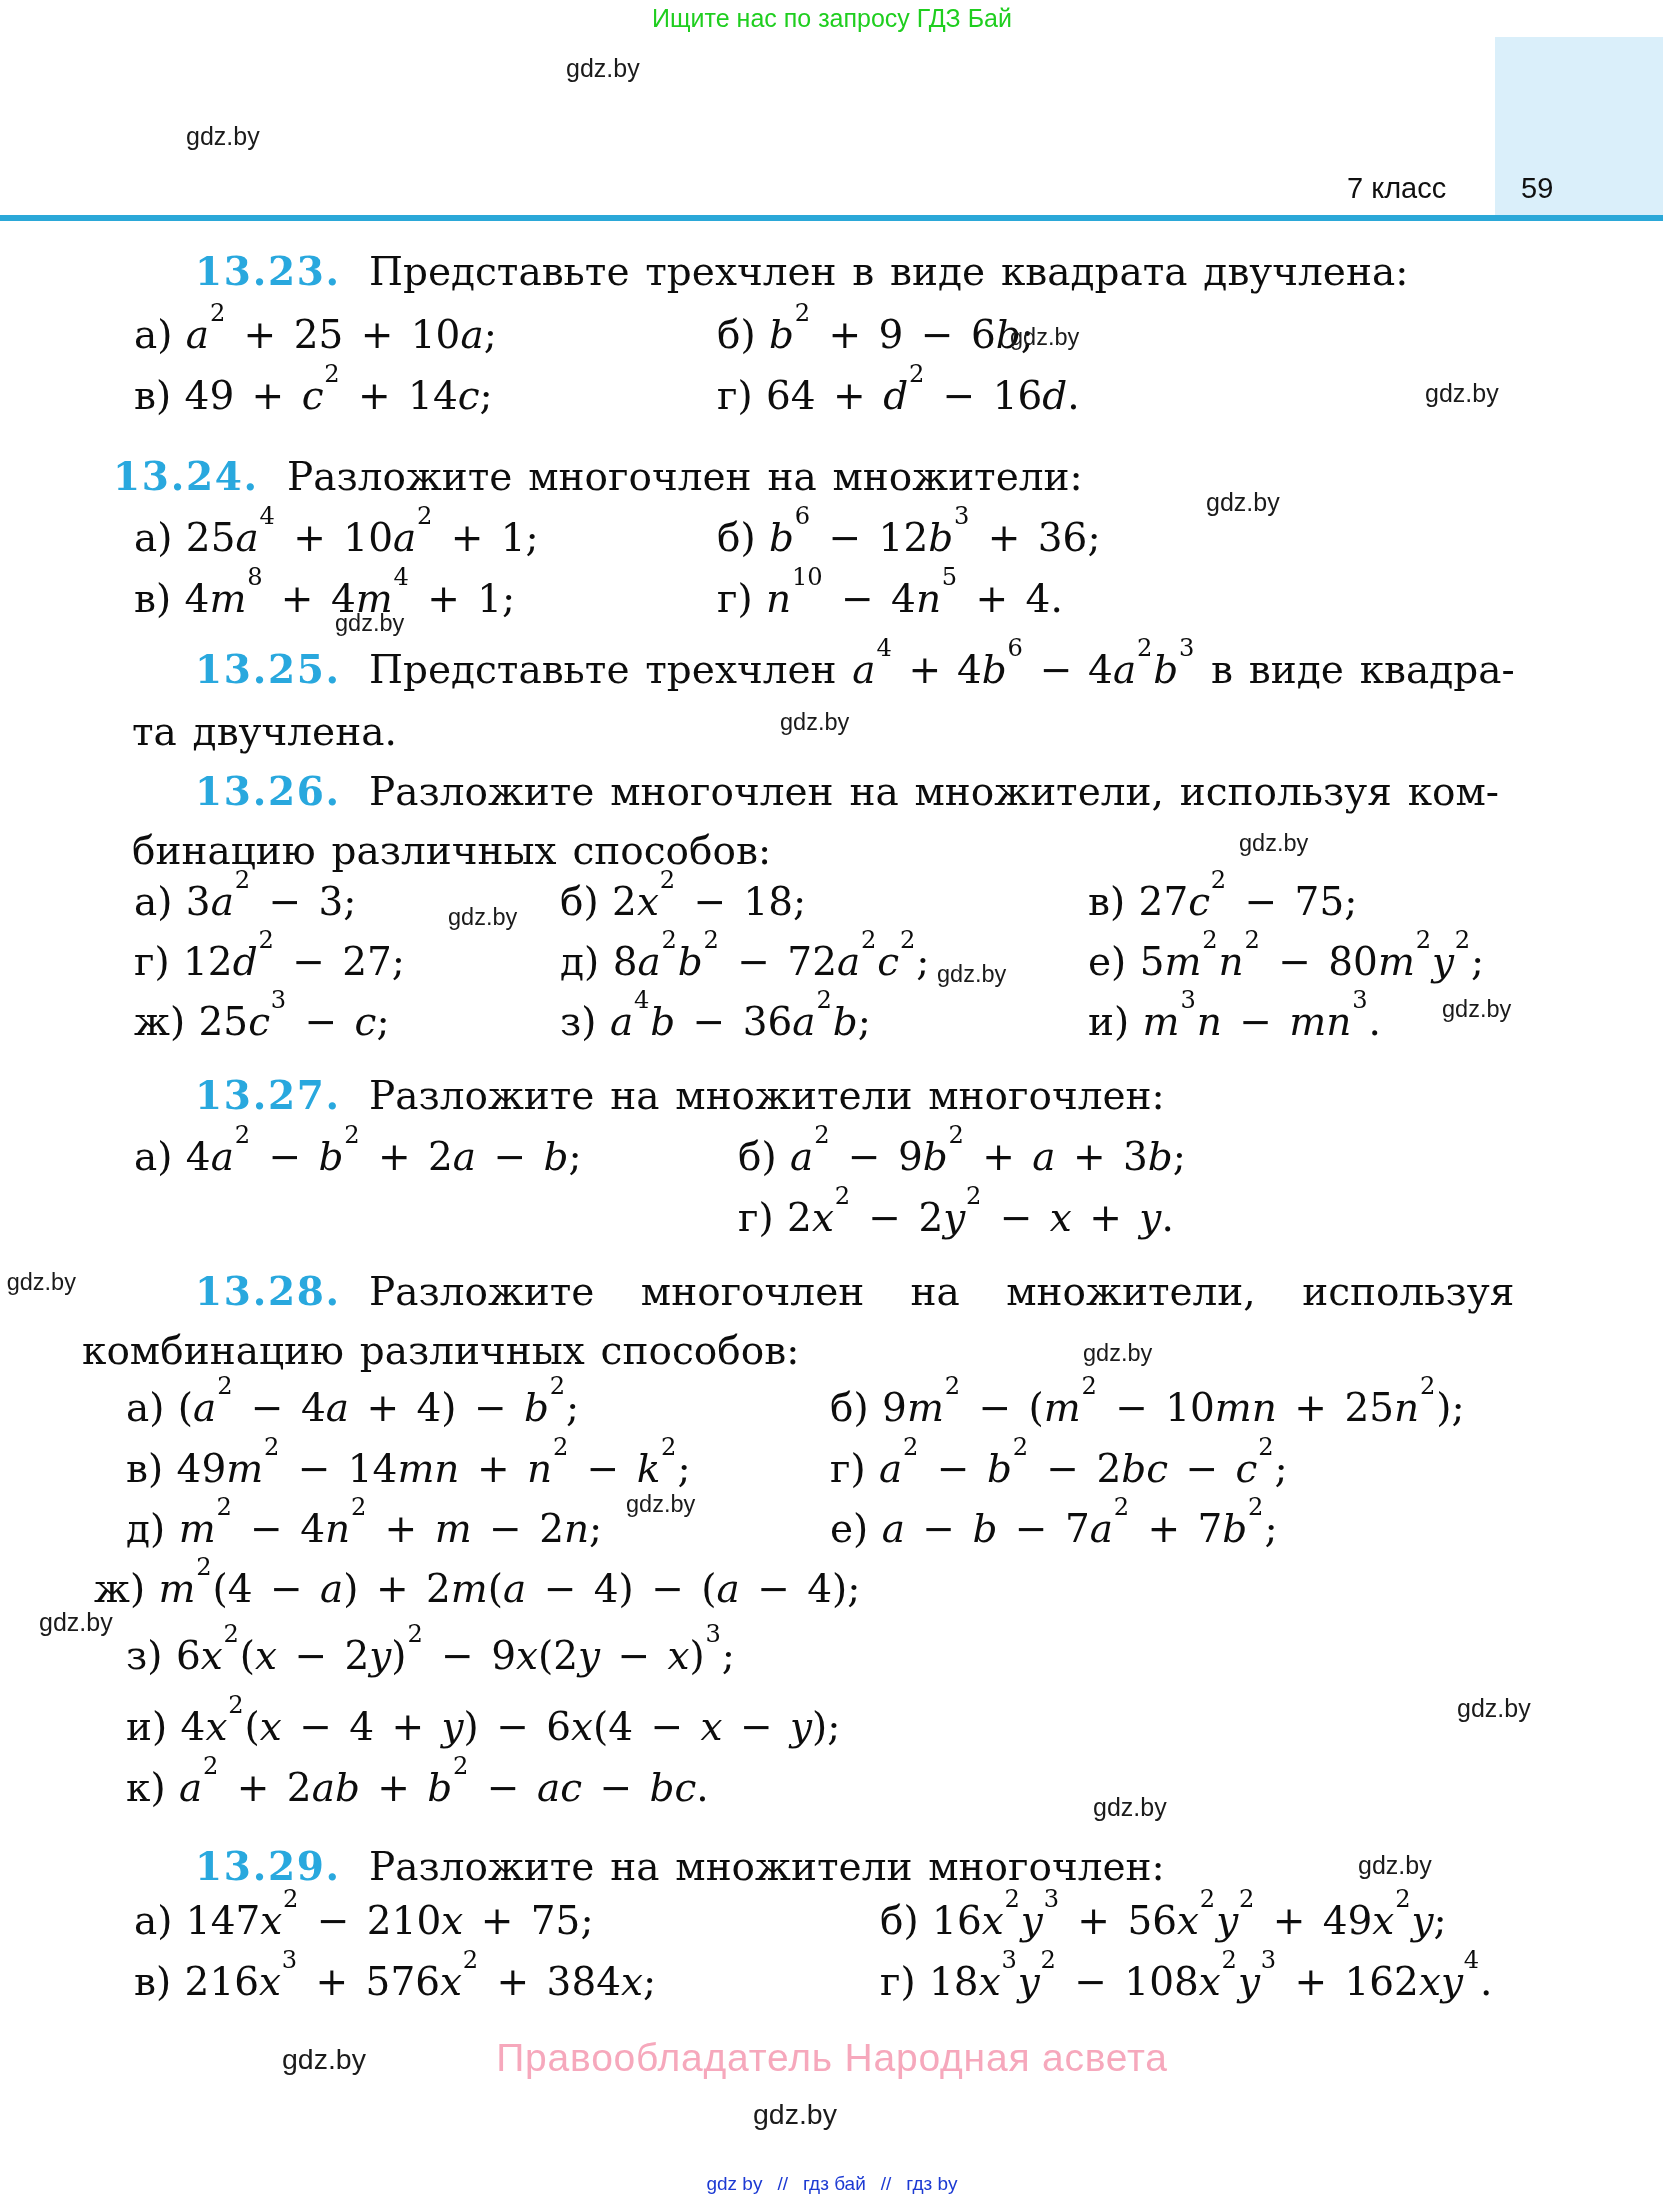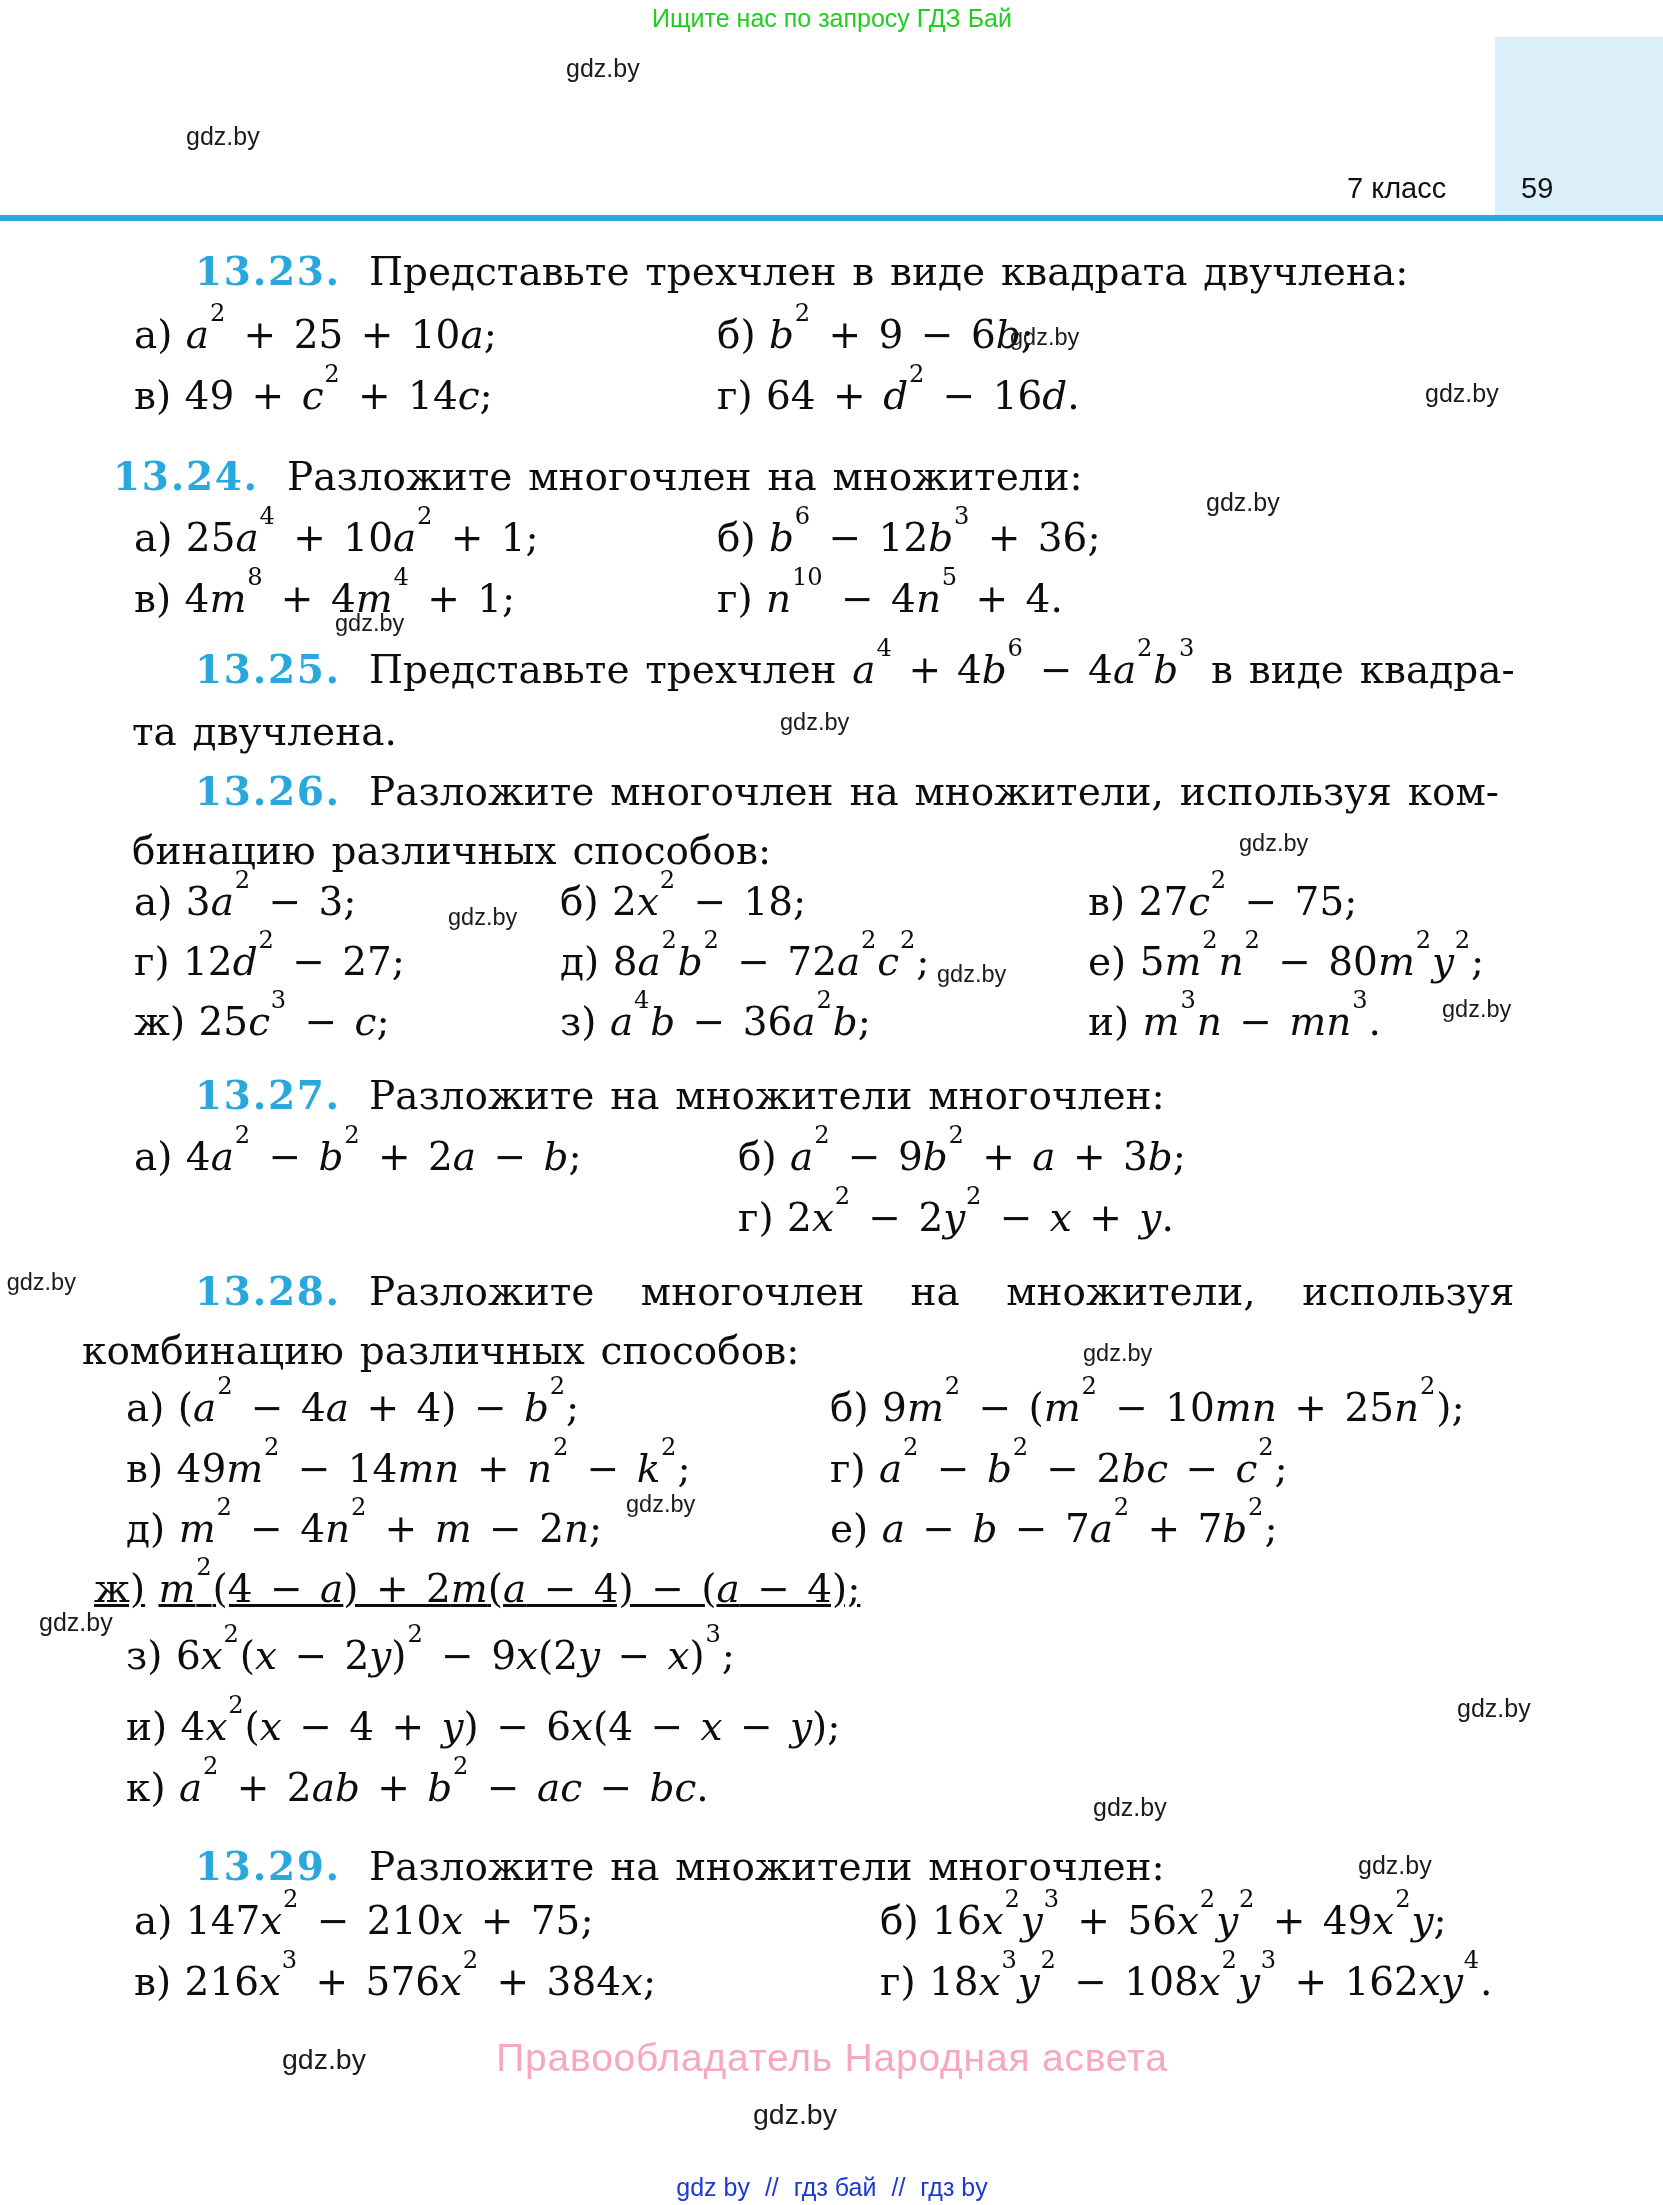--- a/index.html
+++ b/index.html
@@ -45,21 +45,21 @@
   .item i,.title-line i{font-style:italic;}
   sup{font-size:62%;line-height:0;position:relative;top:-0.52em;left:0.8px;margin-right:1.7px;}
   #copyright{
     position:absolute;top:2036px;left:0;width:100%;text-align:center;
     font-size:39px;letter-spacing:0.8px;color:var(--footer-pink,#f6a8bc);
     font-family:"Liberation Sans","DejaVu Sans",sans-serif;
     text-shadow:0 0 5px #ffffff;
   }
   #links{
     position:absolute;top:2173px;left:0;width:100%;text-align:center;
-    font-size:25px;color:var(--link-blue,#1c3ad3);
+    font-size:19px;color:var(--link-blue,#1c3ad3);
     font-family:"Liberation Sans","DejaVu Sans",sans-serif;
   }
   #links .sep{margin:0 15px;}
   #links .flink{cursor:pointer;}
 </style>
 </head>
 <body>
 
 <div id="page">
   <div id="promo">Ищите нас по запросу ГДЗ Бай</div>
@@ -122,21 +122,21 @@
       </div>
       <div class="row" style="top: 1446px;">
         <span class="item" style="left: 126px;"><span class="ilabel">в)</span><span>49<i>m</i><sup>2</sup> − 14<i>m</i><i>n</i> + <i>n</i><sup>2</sup> − <i>k</i><sup>2</sup>;</span></span>
         <span class="item" style="left: 830px;"><span class="ilabel">г)</span><span><i>a</i><sup>2</sup> − <i>b</i><sup>2</sup> − 2<i>b</i><i>c</i> − <i>c</i><sup>2</sup>;</span></span>
       </div>
       <div class="row" style="top: 1506px;">
         <span class="item" style="left: 126px;"><span class="ilabel">д)</span><span><i>m</i><sup>2</sup> − 4<i>n</i><sup>2</sup> + <i>m</i> − 2<i>n</i>;</span></span>
         <span class="item" style="left: 830px;"><span class="ilabel">е)</span><span><i>a</i> − <i>b</i> − 7<i>a</i><sup>2</sup> + 7<i>b</i><sup>2</sup>;</span></span>
       </div>
       <div class="row" style="top: 1566px;">
-        <span class="item" style="left: 94px; text-decoration: underline;"><span class="ilabel">ж)</span><span><i>m</i><sup>2</sup>(4 − <i>a</i>) + 2<i>m</i>(<i>a</i> − 4) − (<i>a</i> − 4);</span></span>
+        <span class="item" style="left: 94px;"><span class="ilabel">ж)</span><span><i>m</i><sup>2</sup>(4 − <i>a</i>) + 2<i>m</i>(<i>a</i> − 4) − (<i>a</i> − 4);</span></span>
       </div>
       <div class="row" style="top: 1633px;">
         <span class="item" style="left: 126px;"><span class="ilabel">з)</span><span>6<i>x</i><sup>2</sup>(<i>x</i> − 2<i>y</i>)<sup>2</sup> − 9<i>x</i>(2<i>y</i> − <i>x</i>)<sup>3</sup>;</span></span>
       </div>
       <div class="row" style="top: 1704px;">
         <span class="item" style="left: 126px;"><span class="ilabel">и)</span><span>4<i>x</i><sup>2</sup>(<i>x</i> − 4 + <i>y</i>) − 6<i>x</i>(4 − <i>x</i> − <i>y</i>);</span></span>
       </div>
       <div class="row" style="top: 1765px;">
         <span class="item" style="left: 126px;"><span class="ilabel">к)</span><span><i>a</i><sup>2</sup> + 2<i>a</i><i>b</i> + <i>b</i><sup>2</sup> − <i>a</i><i>c</i> − <i>b</i><i>c</i>.</span></span>
       </div>

